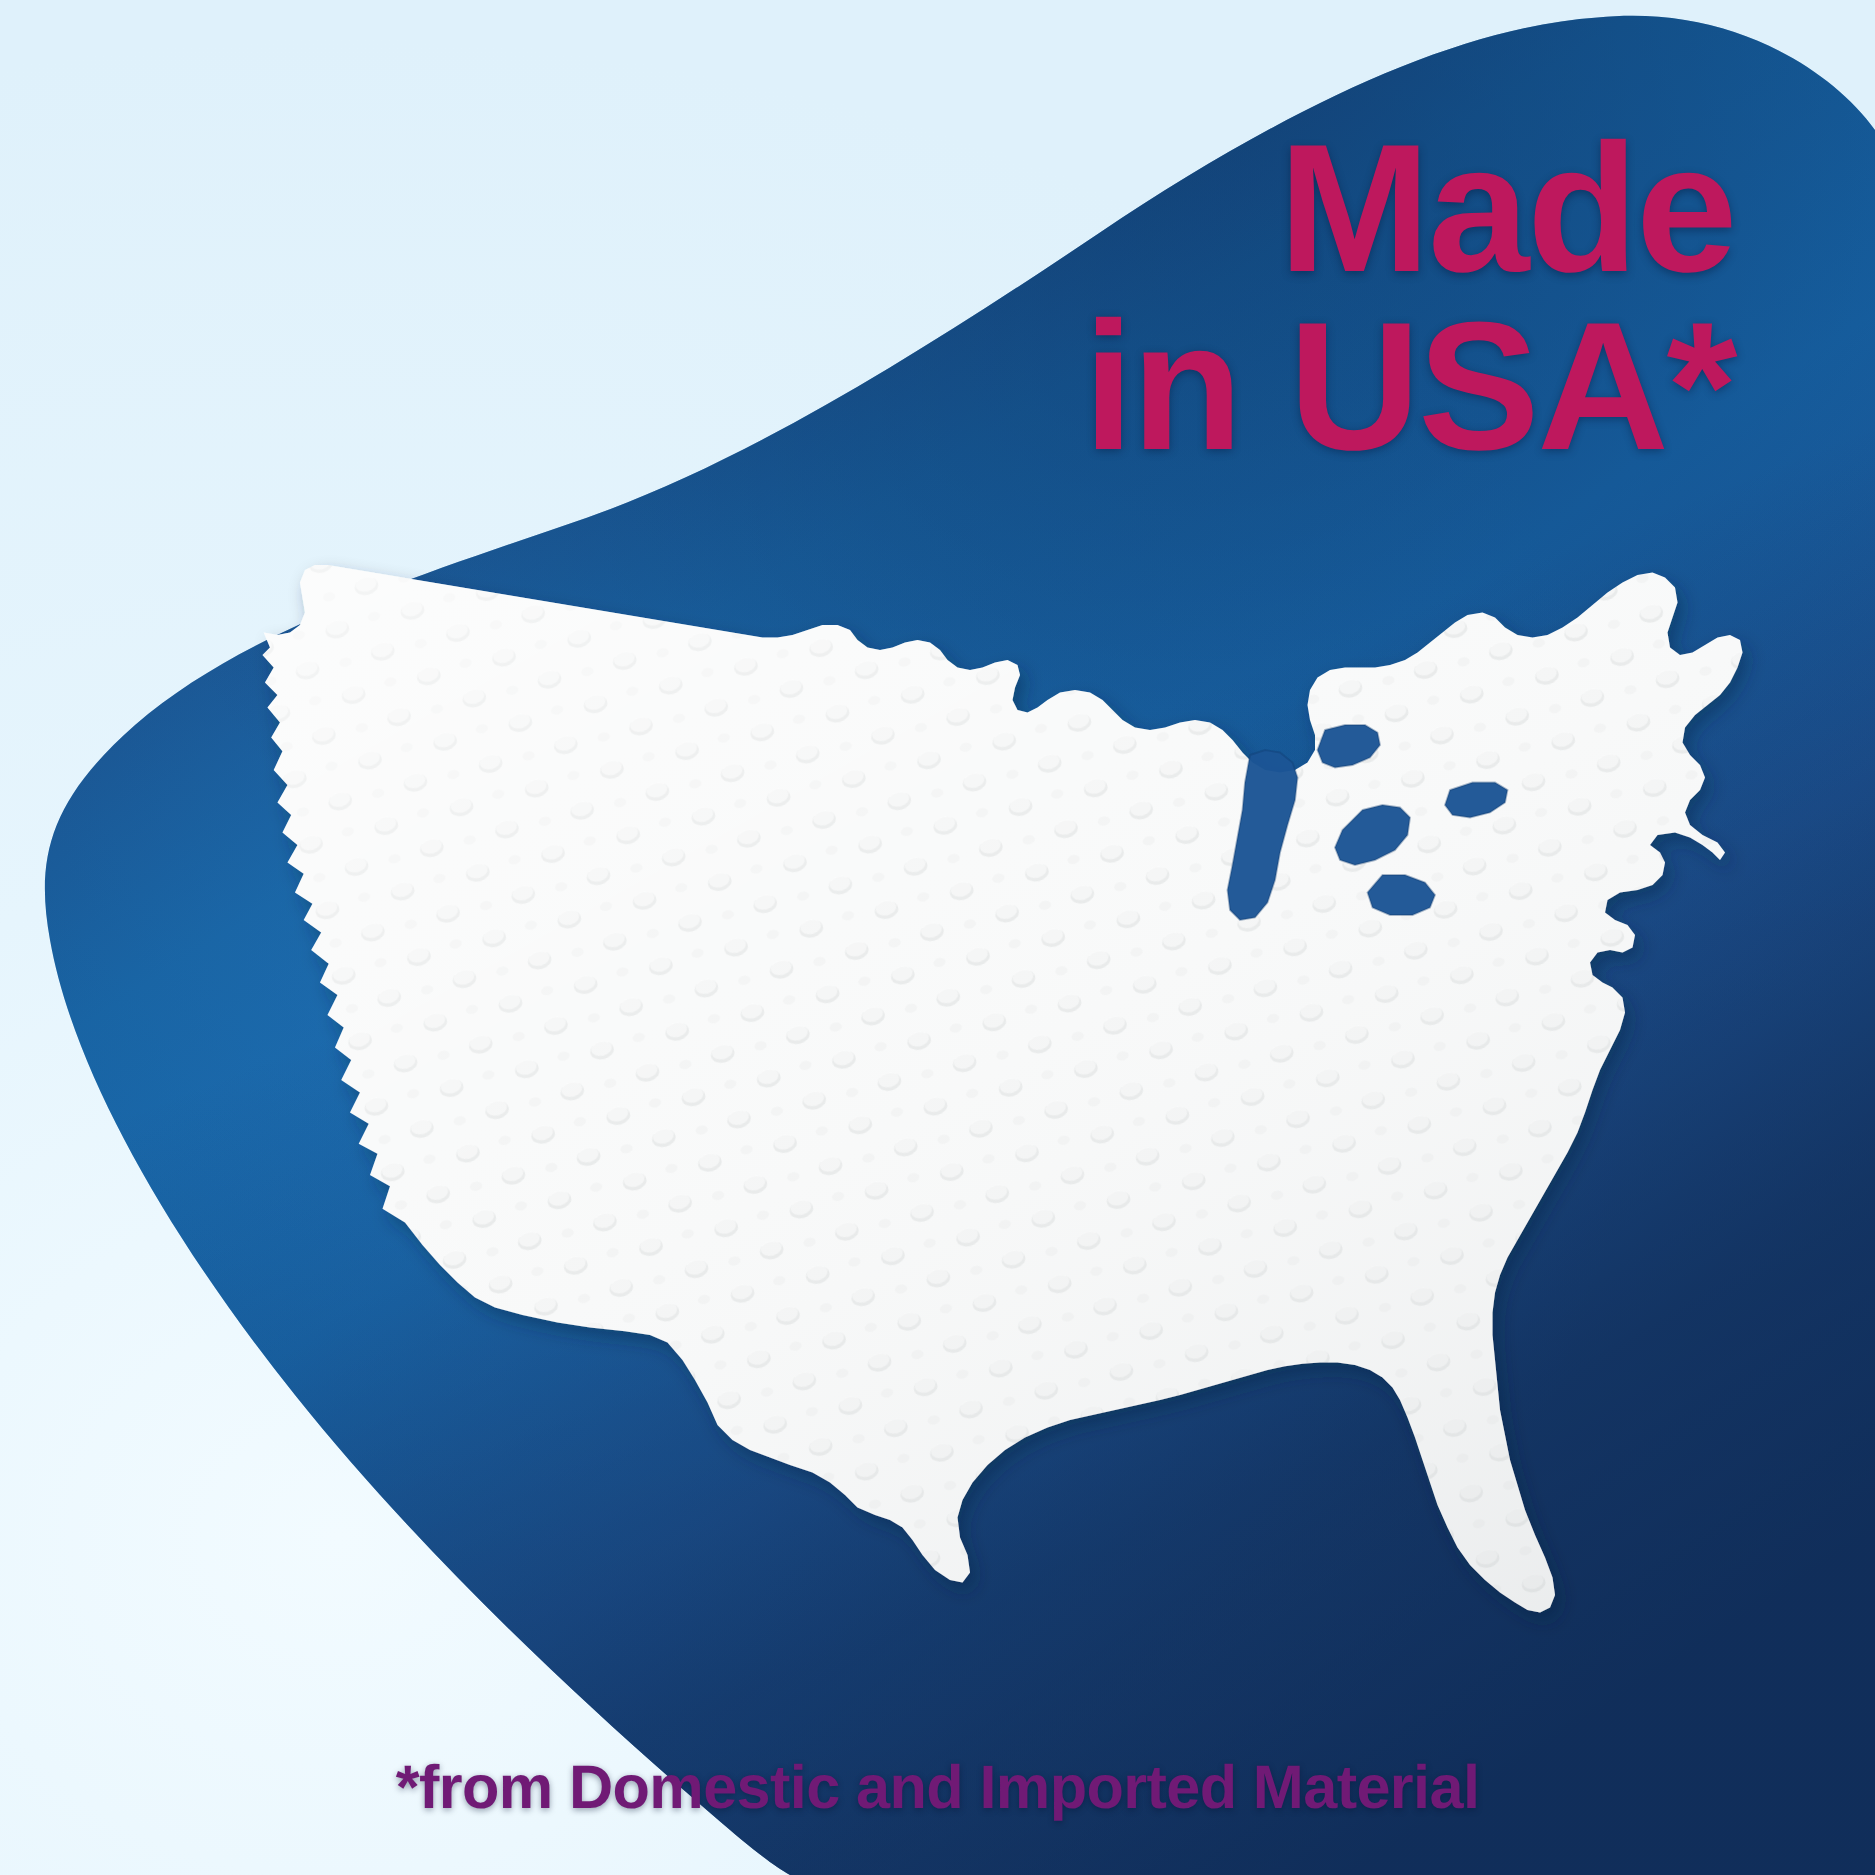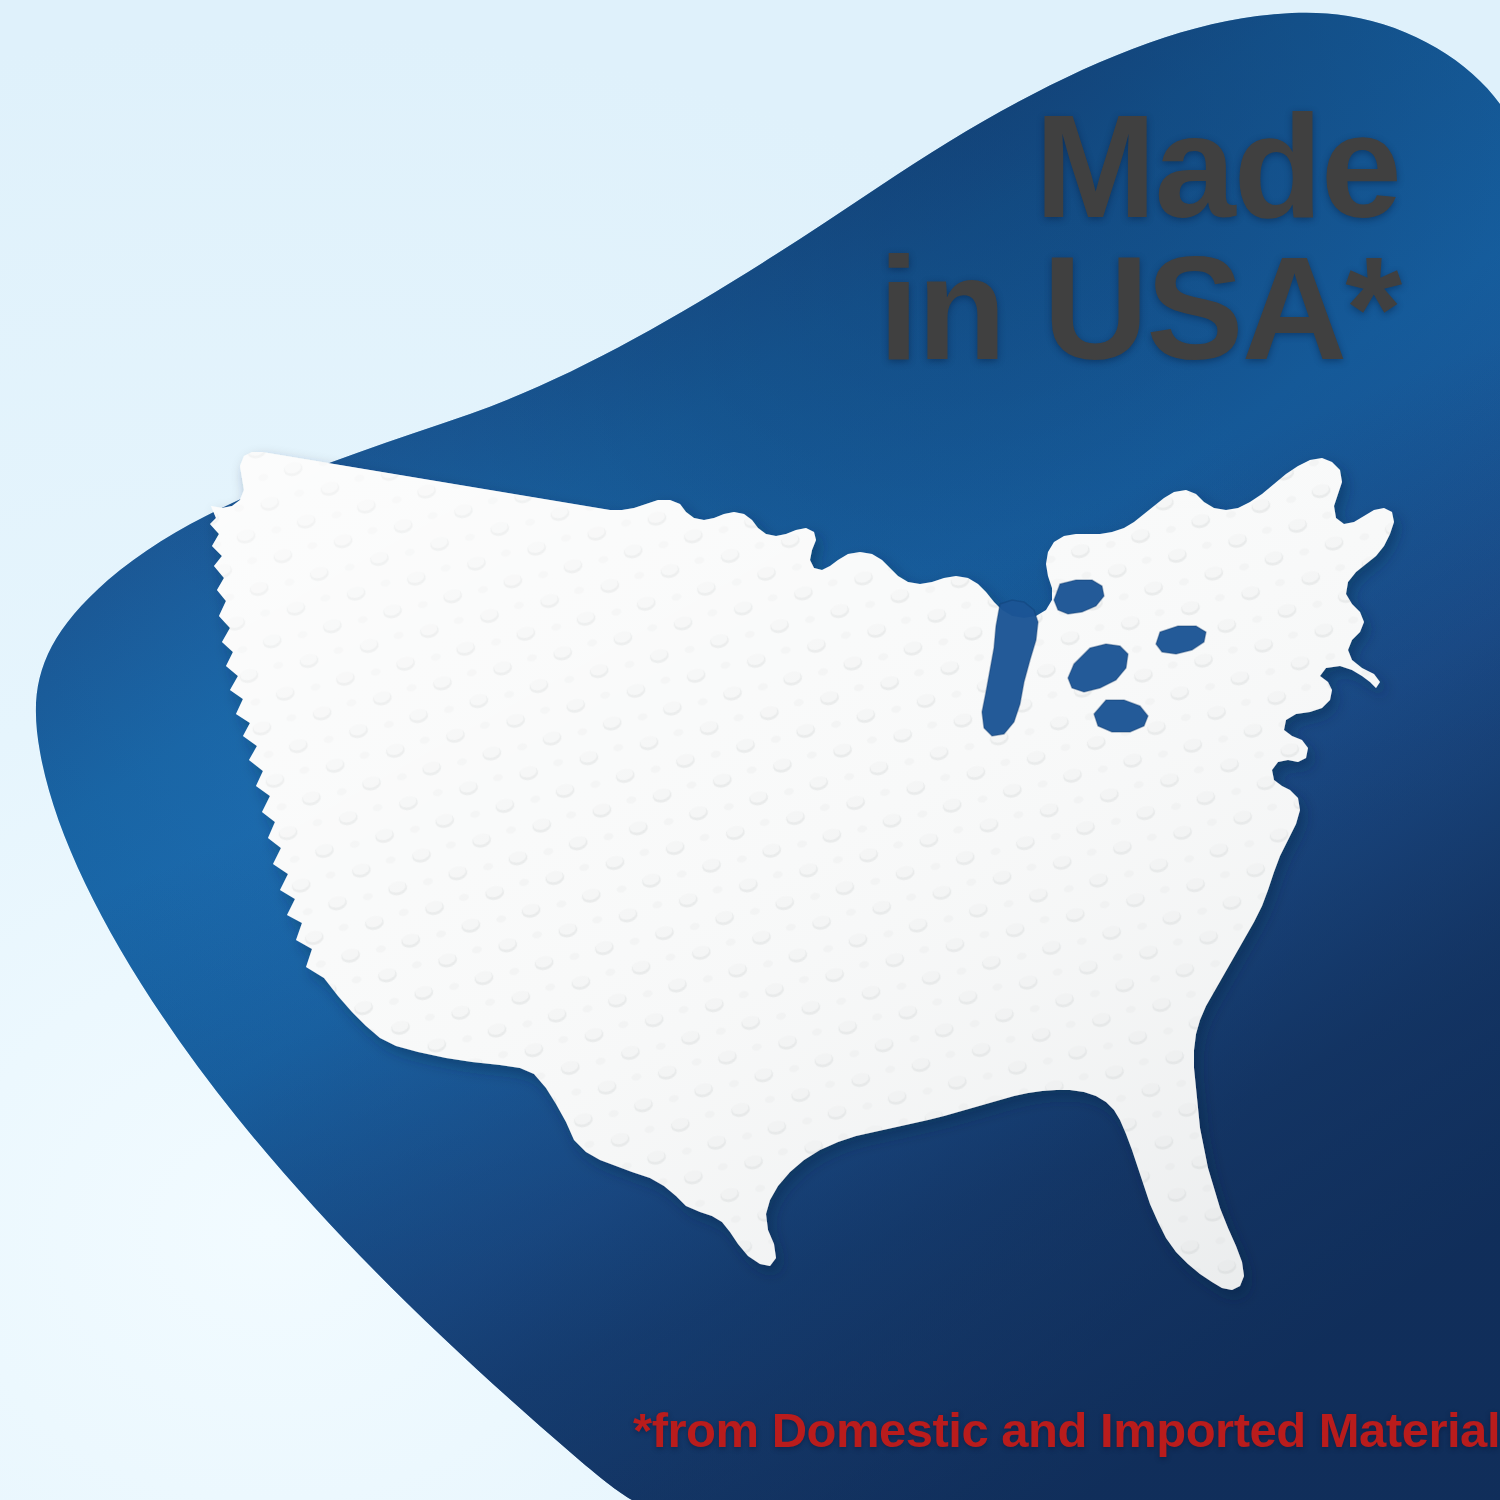--- a/index.html
+++ b/index.html
@@ -43,41 +43,41 @@
   }
   .map-layer svg {
     display: block;
     width: 1500px;
     height: 1500px;
   }
 
   
   .headline {
     position: absolute;
-    right: 100px;
+    right: 112px;
     top: 96px;
     width: 740px;
     text-align: right;
-    color: #404040;
+    color: #be185d;
     font-weight: bold;
     font-size: 146px;
     line-height: 0.97;
     letter-spacing: -2px;
     text-shadow: 0 2px 7px rgba(3, 22, 52, 0.42);
     white-space: pre-line;
   }
 
   
   .footnote {
     position: absolute;
     left: 0;
     right: 0;
     bottom: 42px;
-    text-align: right;
-    color: #b91c1c;
+    text-align: center;
+    color: #701a75;
     font-weight: bold;
     font-size: 49px;
     letter-spacing: -0.5px;
     text-shadow: 0 2px 5px rgba(3, 18, 44, 0.40);
   }
 </style>
 </head>
 <body>
 
 <div id="stage">

